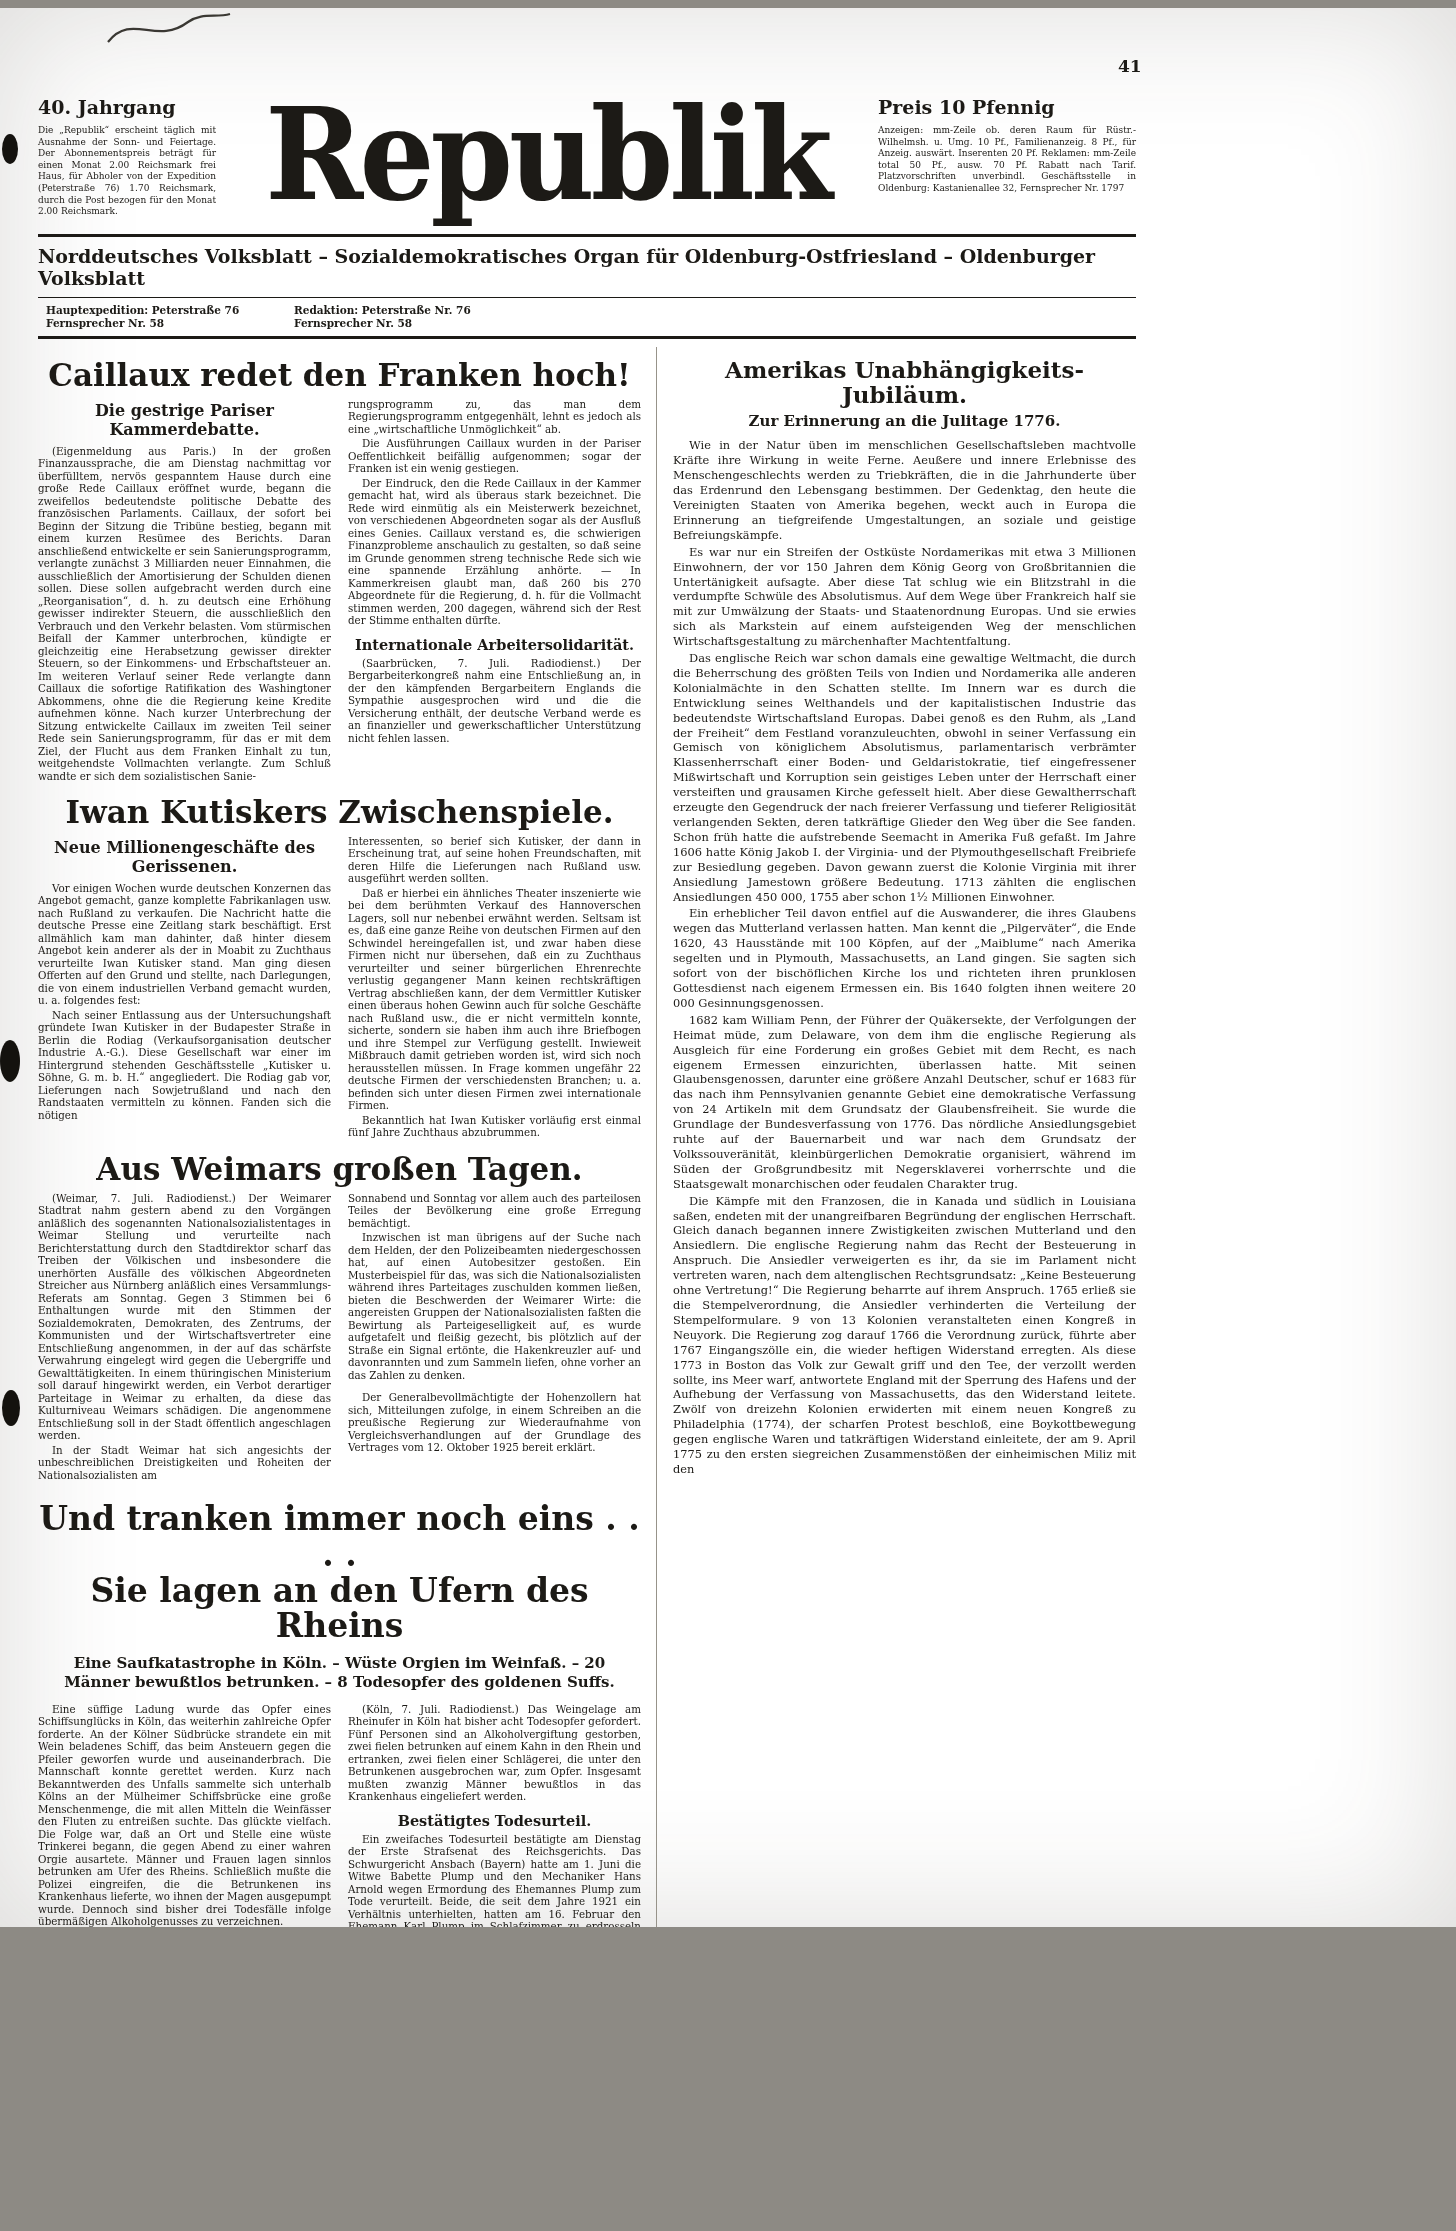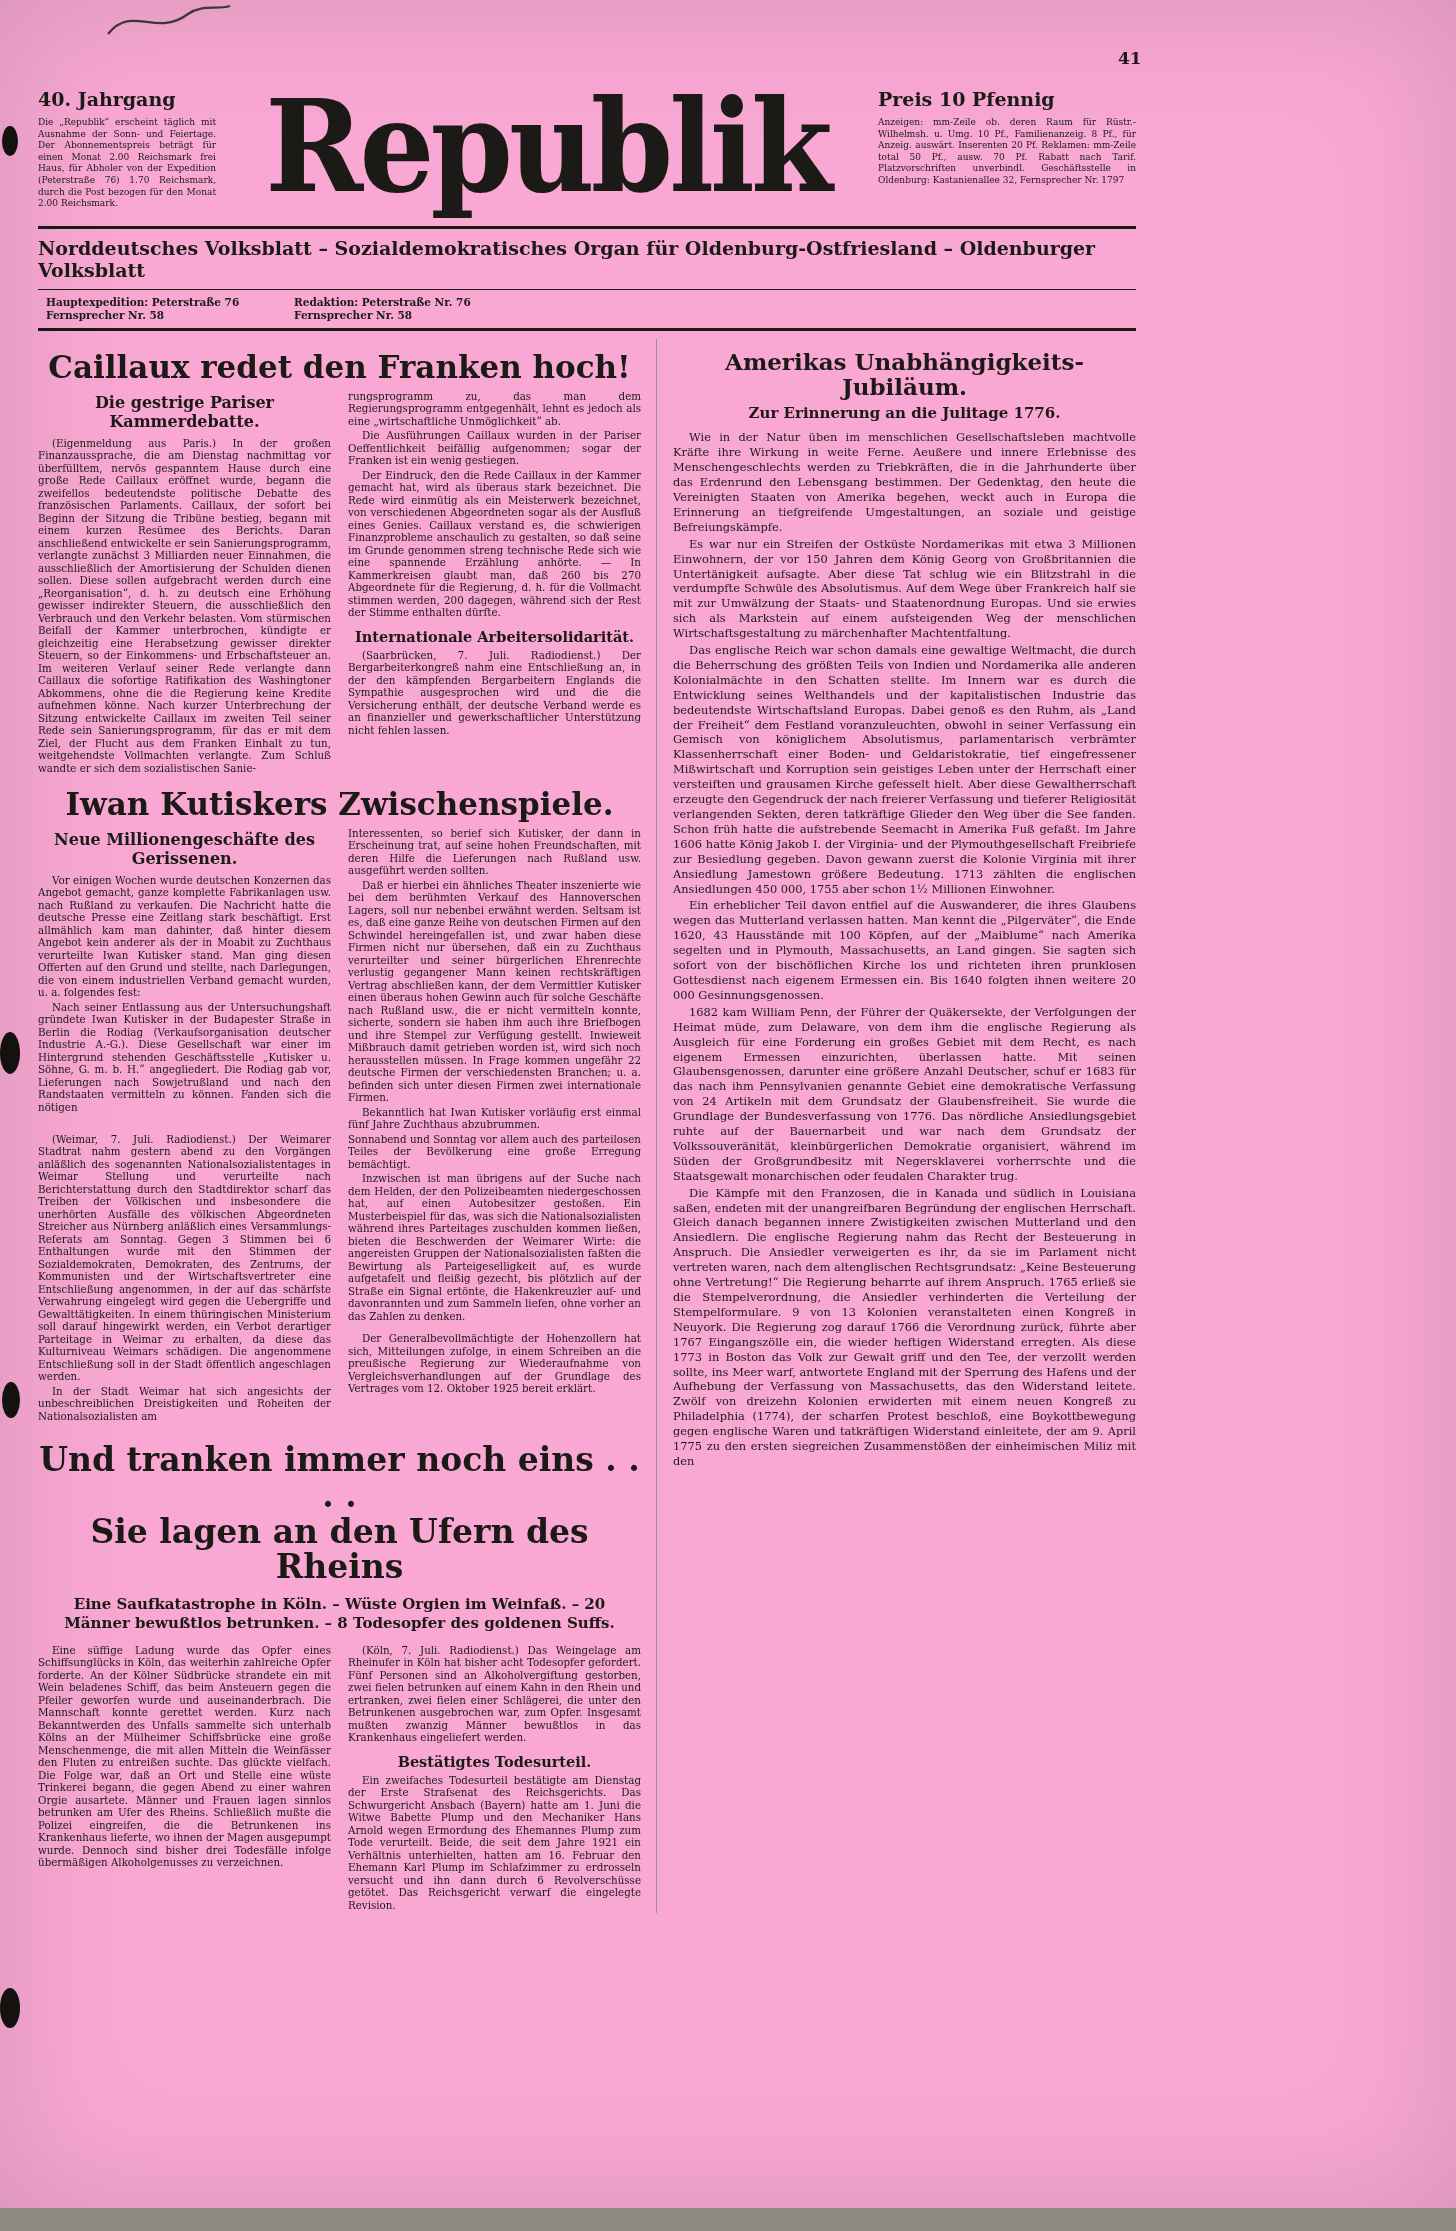--- a/index.html
+++ b/index.html
@@ -1,18 +1,18 @@
 <!DOCTYPE html>
 <html lang="de"><head>
 <meta charset="utf-8">
 <style>
   html,body { margin:0; padding:0; background:#8d8a84; }
   .sheet {
-    position:relative; width:1456px; height:2208px; margin:0 auto;
-    background:#f9a8d4; overflow:hidden; color:#1c1a16;
+    position:relative; width:1456px; height:1919px; margin:8px auto;
+    background:#ffffff; overflow:hidden; color:#1c1a16;
     font-family:"DejaVu Serif", serif;
     box-shadow: inset 0 0 140px rgba(60,55,45,0.18);
   }
   .print { position:absolute; left:38px; top:26px; width:1098px; }
   .page-number { position:absolute; top:48px; left:1118px; font-size:17px; font-weight:bold; }
 
   
   .masthead { display:grid; grid-template-columns:178px 1fr 258px; column-gap:14px; align-items:start; margin-top:62px; }
   .volume, .price { font-size:19px; font-weight:bold; margin-bottom:7px; }
   .small-notice { font-size:9px; line-height:11.6px; text-align:justify; }
@@ -129,20 +129,21 @@
             </div>
             <div class="col">
               <p class="p noindent">Interessenten, so berief sich Kutisker, der dann in Erscheinung trat, auf seine hohen Freundschaften, mit deren Hilfe die Lieferungen nach Rußland usw. ausgeführt werden sollten.</p>
               <p class="p">Daß er hierbei ein ähnliches Theater inszenierte wie bei dem berühmten Verkauf des Hannoverschen Lagers, soll nur nebenbei erwähnt werden. Seltsam ist es, daß eine ganze Reihe von deutschen Firmen auf den Schwindel hereingefallen ist, und zwar haben diese Firmen nicht nur übersehen, daß ein zu Zuchthaus verurteilter und seiner bürgerlichen Ehrenrechte verlustig gegangener Mann keinen rechtskräftigen Vertrag abschließen kann, der dem Vermittler Kutisker einen überaus hohen Gewinn auch für solche Geschäfte nach Rußland usw., die er nicht vermitteln konnte, sicherte, sondern sie haben ihm auch ihre Briefbogen und ihre Stempel zur Verfügung gestellt. Inwieweit Mißbrauch damit getrieben worden ist, wird sich noch herausstellen müssen. In Frage kommen ungefähr 22 deutsche Firmen der verschiedensten Branchen; u. a. befinden sich unter diesen Firmen zwei internationale Firmen.</p>
               <p class="p">Bekanntlich hat Iwan Kutisker vorläufig erst einmal fünf Jahre Zuchthaus abzubrummen.</p>
             </div>
           </div>
         </article>
 
         <article>
+          <h2 class="head-xl">Aus Weimars großen Tagen.</h2>
           <div class="cols2">
             <div class="col">
               <p class="p">(Weimar, 7. Juli. Radiodienst.) Der Weimarer Stadtrat nahm gestern abend zu den Vorgängen anläßlich des sogenannten Nationalsozialistentages in Weimar Stellung und verurteilte nach Berichterstattung durch den Stadtdirektor scharf das Treiben der Völkischen und insbesondere die unerhörten Ausfälle des völkischen Abgeordneten Streicher aus Nürnberg anläßlich eines Versammlungs-Referats am Sonntag. Gegen 3 Stimmen bei 6 Enthaltungen wurde mit den Stimmen der Sozialdemokraten, Demokraten, des Zentrums, der Kommunisten und der Wirtschaftsvertreter eine Entschließung angenommen, in der auf das schärfste Verwahrung eingelegt wird gegen die Uebergriffe und Gewalttätigkeiten. In einem thüringischen Ministerium soll darauf hingewirkt werden, ein Verbot derartiger Parteitage in Weimar zu erhalten, da diese das Kulturniveau Weimars schädigen. Die angenommene Entschließung soll in der Stadt öffentlich angeschlagen werden.</p>
               <p class="p">In der Stadt Weimar hat sich angesichts der unbeschreiblichen Dreistigkeiten und Roheiten der Nationalsozialisten am</p>
             </div>
             <div class="col">
               <p class="p noindent">Sonnabend und Sonntag vor allem auch des parteilosen Teiles der Bevölkerung eine große Erregung bemächtigt.</p>
               <p class="p">Inzwischen ist man übrigens auf der Suche nach dem Helden, der den Polizeibeamten niedergeschossen hat, auf einen Autobesitzer gestoßen. Ein Musterbeispiel für das, was sich die Nationalsozialisten während ihres Parteitages zuschulden kommen ließen, bieten die Beschwerden der Weimarer Wirte: die angereisten Gruppen der Nationalsozialisten faßten die Bewirtung als Parteigeselligkeit auf, es wurde aufgetafelt und fleißig gezecht, bis plötzlich auf der Straße ein Signal ertönte, die Hakenkreuzler auf- und davonrannten und zum Sammeln liefen, ohne vorher an das Zahlen zu denken.</p>
               <p class="p" style="margin-top:10px;">Der Generalbevollmächtigte der Hohenzollern hat sich, Mitteilungen zufolge, in einem Schreiben an die preußische Regierung zur Wiederaufnahme von Vergleichsverhandlungen auf der Grundlage des Vertrages vom 12. Oktober 1925 bereit erklärt.</p>
             </div>

